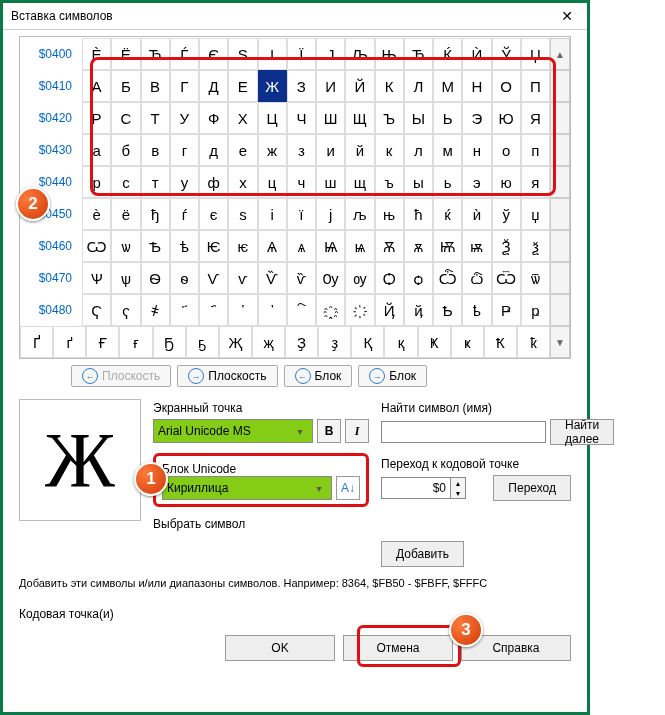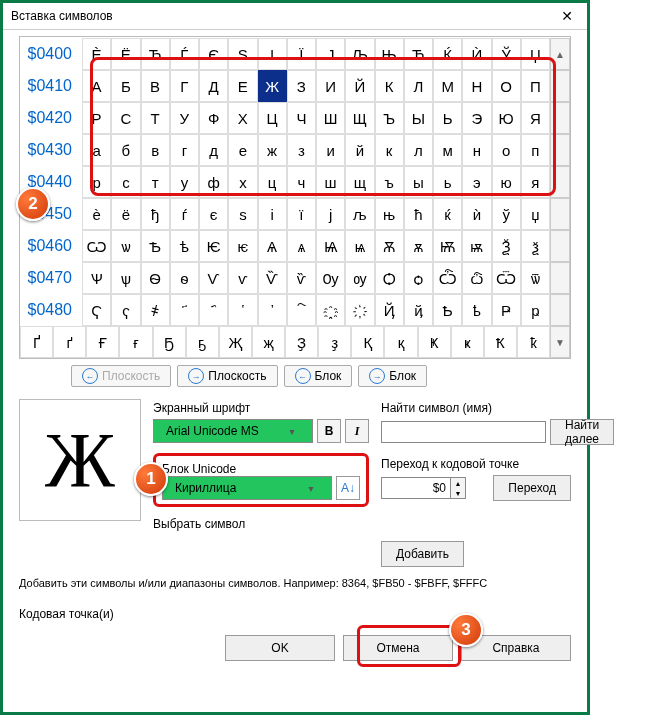--- a/index.html
+++ b/index.html
@@ -6,38 +6,38 @@
 .window{width:590px;height:715px;border:3px solid #0a7a46;box-sizing:border-box;position:relative;background:#fff}
 .titlebar{height:26px;display:flex;align-items:center;padding:0 8px;border-bottom:1px solid #ccc}
 .titlebar .title{flex:1;font-size:12px}
 .titlebar .close{font-size:14px;cursor:pointer;padding:0 6px}
 .content{padding:6px 16px 10px 16px}
 .block-title{color:#000;margin:2px 0 4px 0;font-size:12px}
 .grid-wrap{position:relative;border:1px solid #bbb;padding-top:1px;background:#fff}
 .red-outline{position:absolute;border:3px solid #d11;border-radius:8px;pointer-events:none}
 .red-outline.grid-box{left:70px;top:20px;right:14px;height:133px}
 .charrow{display:flex;align-items:stretch;height:32px}
-.rowlabel{width:52px;min-width:52px;display:flex;align-items:center;justify-content:flex-end;padding-right:10px;color:#0066cc;font-size:16px;background:#fff}
+.rowlabel{width:52px;min-width:52px;display:flex;align-items:center;justify-content:flex-end;padding-right:10px;color:#0066cc;font-size:12px;background:#fff}
 .cells{display:flex;flex:1}
 .cell{flex:1;border:1px solid #ddd;display:flex;align-items:center;justify-content:center;font-size:15px;font-family:"Arial Unicode MS",Arial,serif;cursor:pointer;user-select:none}
 .cell.sel{background:#0b2f8a;color:#fff;border-color:#0b2f8a}
 .cell.scroll{flex:0 0 18px;background:#f4f4f4;border:1px solid #ccc;font-size:10px;color:#666}
 .navbar{display:flex;gap:6px;padding:6px 0 8px 52px;align-items:center}
 .navbtn{display:flex;align-items:center;gap:4px;border:1px solid #aaa;background:#f7f7f7;padding:2px 10px;font-size:12px;cursor:pointer;border-radius:2px}
 .navbtn.disabled{color:#aaa}
 .arrow-circle{width:14px;height:14px;border:1.5px solid #2a7ad2;border-radius:50%;display:inline-flex;align-items:center;justify-content:center;font-size:9px;color:#2a7ad2;font-weight:bold}
 .lower{display:flex;gap:12px;margin-top:4px}
 .preview{width:120px;height:120px;border:1px solid #bbb;display:flex;align-items:center;justify-content:center;font-size:78px;font-family:"Arial Unicode MS",serif}
 .controls{flex:1;display:flex;gap:12px}
 .col{display:flex;flex-direction:column;gap:4px}
 .col.left{flex:1}
 .col.right{width:190px}
 .lbl{font-size:12px;margin-top:2px}
 .field-row{display:flex;gap:4px;align-items:center}
-.combo{flex:1;height:22px;border:1px solid #888;display:flex;align-items:center;padding:0 12px;font-size:12px;background:#22c55e;position:relative}
+.combo{flex:1;height:22px;border:1px solid #888;display:flex;align-items:center;padding:0 4px;font-size:12px;background:#84cc16;position:relative}
 .combo .caret{width:16px;text-align:center;color:#555;font-size:10px}
 .mini-btn{width:22px;height:22px;border:1px solid #999;background:#f4f4f4;display:flex;align-items:center;justify-content:center;font-size:12px;font-weight:bold;cursor:pointer}
 .mini-btn.italic{font-style:italic;font-family:serif}
 .sort-btn{width:22px;height:22px;border:1px solid #999;display:flex;align-items:center;justify-content:center;font-size:12px;color:#2a7ad2;cursor:pointer;background:#fff}
 .txt-input{height:20px;border:1px solid #888;padding:0 4px;font-size:12px;background:#fff}
 .btn{height:24px;border:1px solid #999;background:#efefef;padding:0 14px;font-size:12px;cursor:pointer;display:inline-flex;align-items:center;justify-content:center}
 .unicode-red{border:3px solid #d11;border-radius:6px;padding:4px 6px;position:relative}
 .help-line{font-size:11px;margin:10px 0 16px 0}
 .codepoint-row{display:flex;align-items:center;gap:4px;margin-bottom:10px}
 .codepoint-row .txt-input{flex:1}
@@ -300,21 +300,21 @@
       <div class="navbtn">
           <span class="arrow-circle">→</span>
           <span>Блок</span>
         </div>
     </div>
 
     <div class="lower">
       <div class="preview">Ж</div>
       <div class="controls">
         <div class="col left">
-          <div class="lbl">Экранный шрифт</div>
+          <div class="lbl">Экранный точка</div>
           <div class="field-row">
             <div class="combo">
               <span style="flex:1">Arial Unicode MS</span>
                 <span class="caret">▾</span>
             </div>
             <div class="mini-btn">B</div>
             <div class="mini-btn italic">I</div>
           </div>
 
           <div class="unicode-red" style="margin-top:6px;position:relative">

